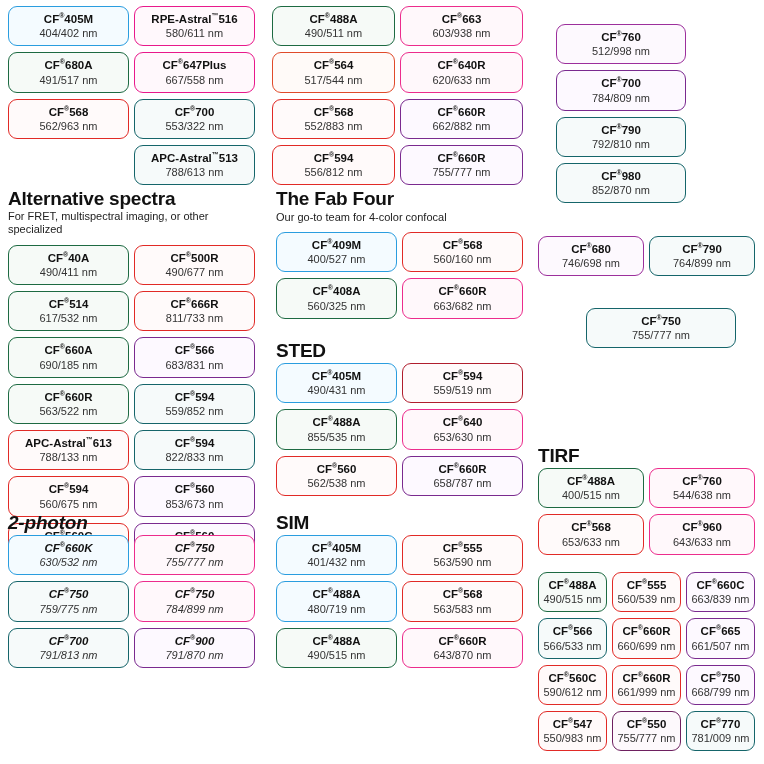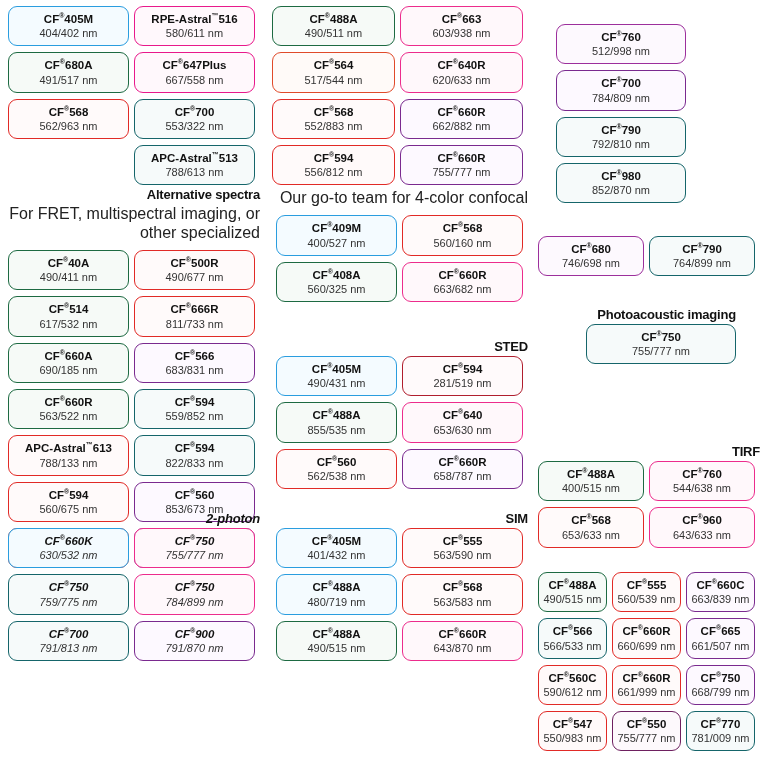--- a/index.html
+++ b/index.html
@@ -9,32 +9,32 @@
     font-family:"Liberation Sans", sans-serif;
     color:#1a1a1a;
     overflow:hidden;
     position:relative;
   }
   .canvas{position:relative;width:764px;height:764px;}
 
   
   .col{position:absolute;}
   .group-title{
-    text-align:right;
+    text-align:left;
     font-weight:bold;
-    font-size:13px;
+    font-size:19px;
     letter-spacing:-0.2px;
     color:#111;
     margin:0 0 1px 0;
     line-height:1.15;
   }
   .group-title.two-line{line-height:1.12;}
   .group-sub{
-    text-align:right;
-    font-size:16px;
+    text-align:left;
+    font-size:11px;
     color:#222;
     margin:0 0 8px 0;
     line-height:1.2;
   }
 
   
   .chips{display:flex;flex-wrap:wrap;}
   .chips.cols2 .chip{width:calc(50% - 5px);}
   .chips.cols3 .chip{width:calc(33.333% - 5px);}
   .chips.cols1 .chip{width:100%;}
@@ -273,20 +273,21 @@
           <div class="spec">791/813 nm</div>
         </div>
         <div class="chip c-purple">
           <div class="name">CF<span class="reg">®</span>900</div>
           <div class="spec">791/870 nm</div>
         </div>
       </div>
     </div>
 
   <div class="col" style="left:276px;top:188px;width:252px;">
+      <div class="group-title">The Fab Four</div>
       <div class="group-sub">Our go-to team for 4-color confocal</div>
       <div class="chips cols2">
         <div class="chip c-blue">
           <div class="name">CF<span class="reg">®</span>409M</div>
           <div class="spec">400/527 nm</div>
         </div>
         <div class="chip c-red">
           <div class="name">CF<span class="reg">®</span>568</div>
           <div class="spec">560/160 nm</div>
         </div>
@@ -302,21 +303,21 @@
     </div>
   <div class="col" style="left:276px;top:340px;width:252px;">
       <div class="group-title">STED</div>
       <div class="chips cols2">
         <div class="chip c-blue">
           <div class="name">CF<span class="reg">®</span>405M</div>
           <div class="spec">490/431 nm</div>
         </div>
         <div class="chip c-darkred">
           <div class="name">CF<span class="reg">®</span>594</div>
-          <div class="spec">281/519 nm</div>
+          <div class="spec">559/519 nm</div>
         </div>
         <div class="chip c-green">
           <div class="name">CF<span class="reg">®</span>488A</div>
           <div class="spec">855/535 nm</div>
         </div>
         <div class="chip c-pink">
           <div class="name">CF<span class="reg">®</span>640</div>
           <div class="spec">653/630 nm</div>
         </div>
         <div class="chip c-red">
@@ -365,21 +366,20 @@
           <div class="name">CF<span class="reg">®</span>680</div>
           <div class="spec">746/698 nm</div>
         </div>
         <div class="chip c-teal">
           <div class="name">CF<span class="reg">®</span>790</div>
           <div class="spec">764/899 nm</div>
         </div>
       </div>
     </div>
   <div class="col" style="left:586px;top:308px;width:150px;">
-      <div class="group-title two-line">Photoacoustic imaging</div>
       <div class="chips cols1">
         <div class="chip c-teal">
           <div class="name">CF<span class="reg">®</span>750</div>
           <div class="spec">755/777 nm</div>
         </div>
       </div>
     </div>
   <div class="col" style="left:538px;top:445px;width:222px;">
       <div class="group-title">TIRF</div>
       <div class="chips cols2">

